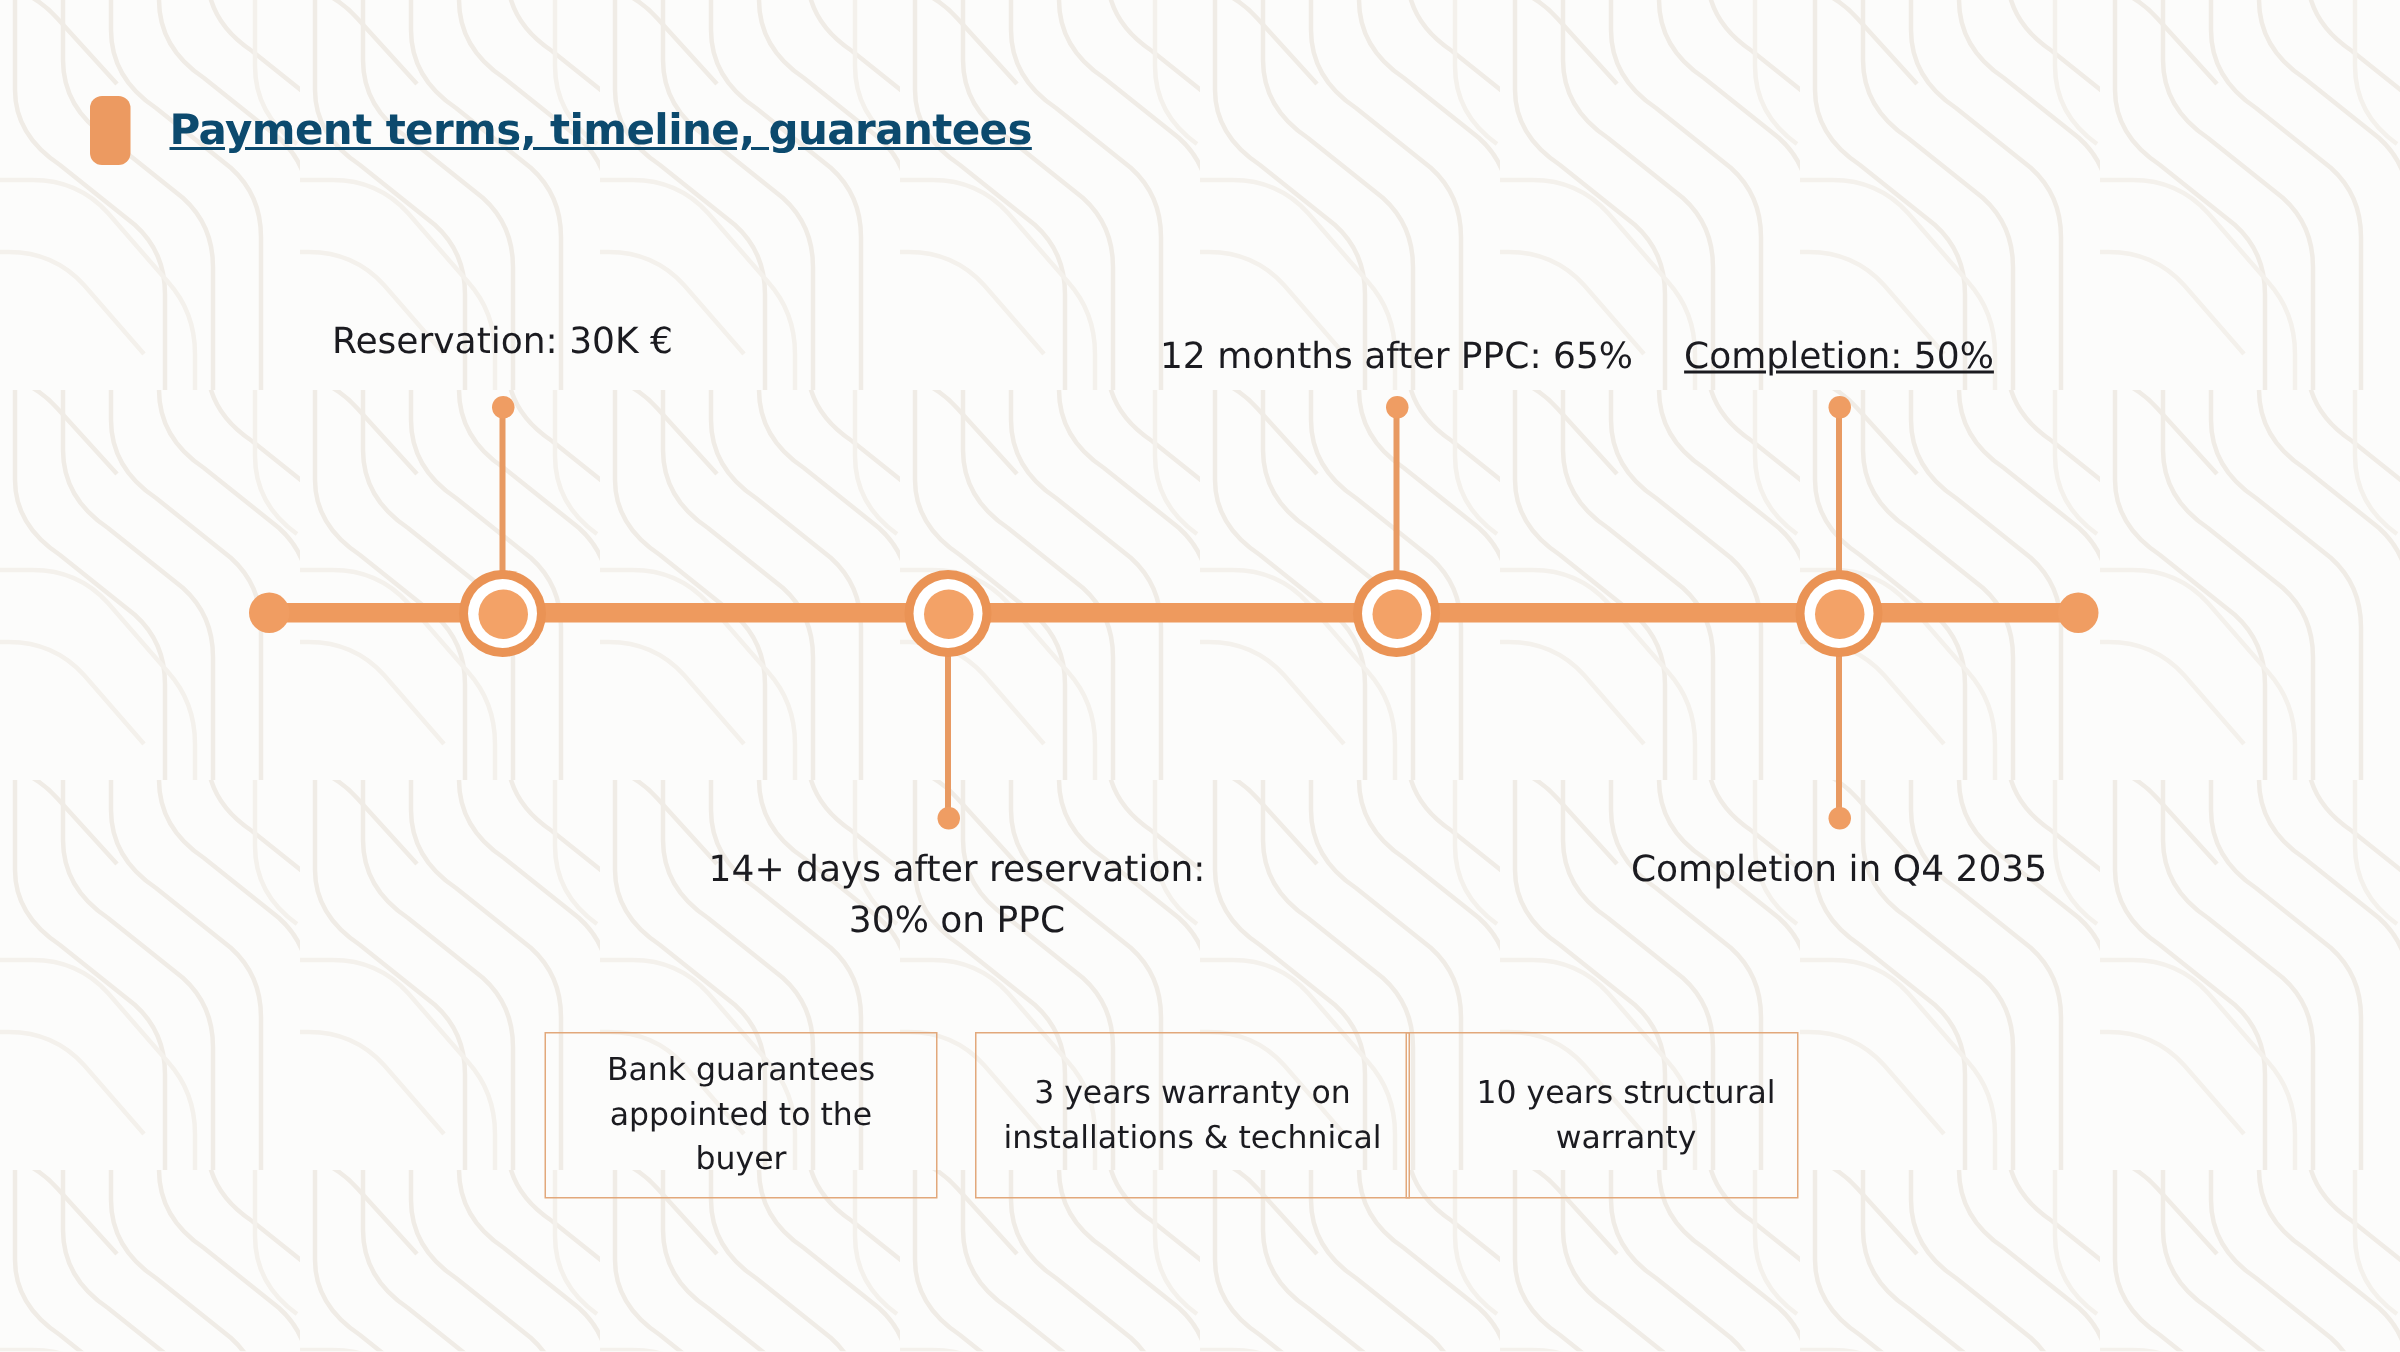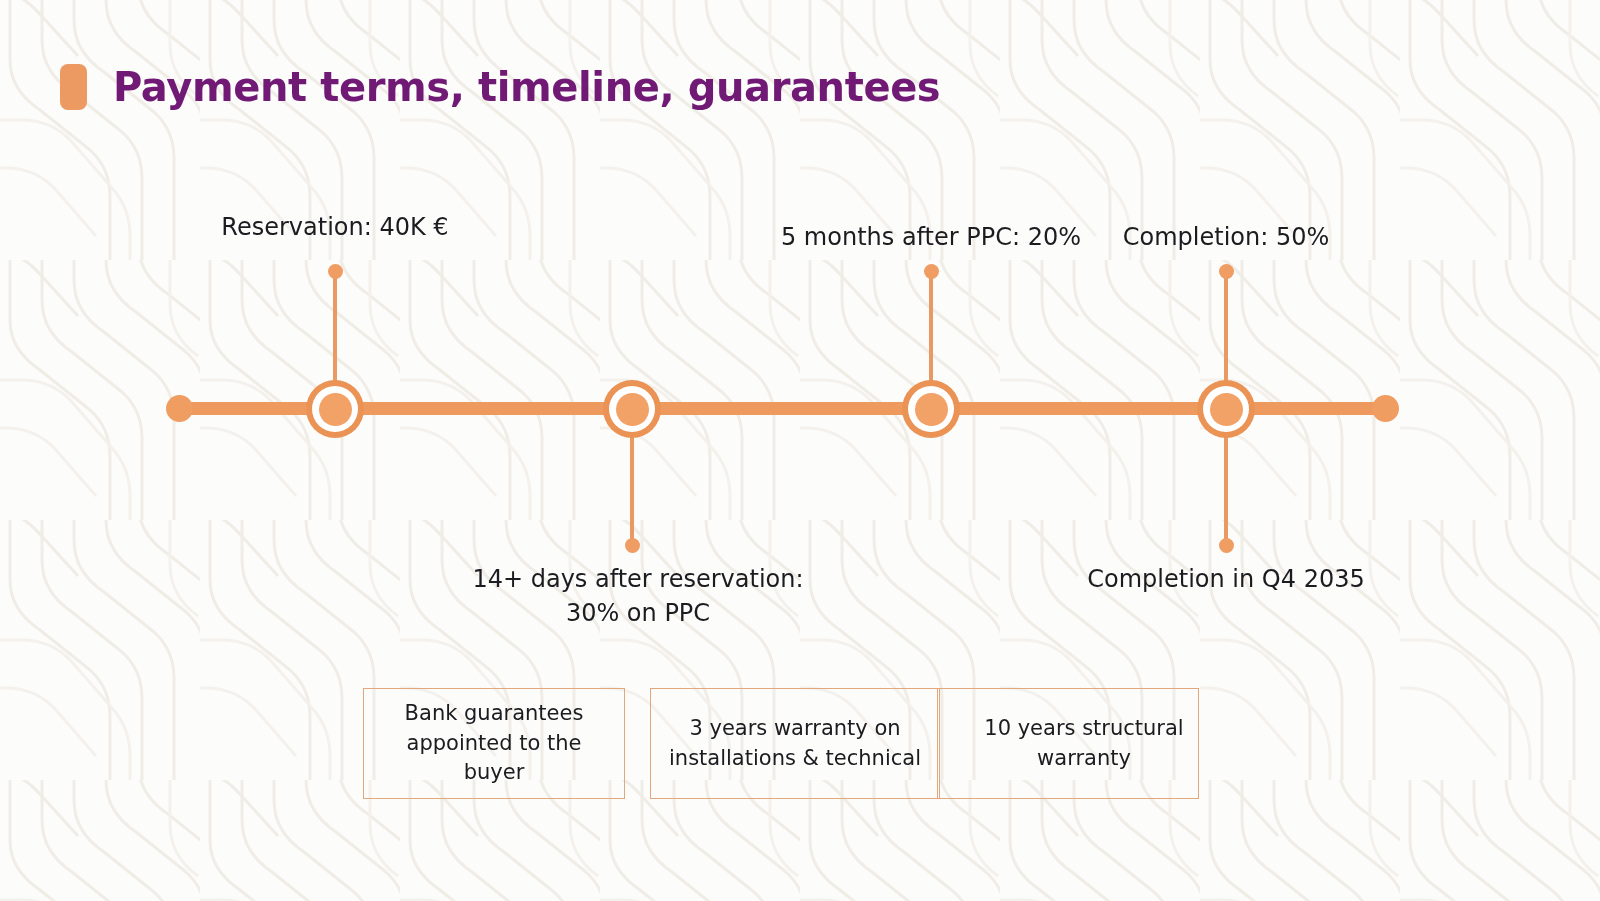--- a/index.html
+++ b/index.html
@@ -43,26 +43,27 @@
   .title-bullet {
     width: 27px;
     height: 46px;
     border-radius: 8px;
     background: #ec9a61;
     margin-right: 26px;
     flex: 0 0 auto;
   }
   .title-text {
     font-family: "DejaVu Sans", sans-serif;
-    font-size: 40px;
+    font-size: 28px;
     font-weight: bold;
     letter-spacing: -0.4px;
-    color: #701a75;
+    color: #0c4a6e;
     white-space: nowrap;
     line-height: 1;
+    text-decoration: underline;
   }
 
   
   .timeline-layer {
     position: absolute;
     inset: 0;
     z-index: 2;
   }
 
   .axis-bar {
@@ -246,25 +247,25 @@
       </div>
     </div>
 
     <div class="node" style="left:1226px; top:409px;">
       <div class="gap">
         <div class="core"></div>
       </div>
     </div>
   </div>
 
-  <div class="caption" style="left:135px; top:210px; width:400px;">Reservation: 40K €</div>
-
-  <div class="caption" style="left:731px; top:220px; width:400px;">5 months after PPC: 20%</div>
-
-  <div class="caption" style="left:1026px; top:220px; width:400px;">Completion: 50%</div>
+  <div class="caption" style="left:135px; top:210px; width:400px;">Reservation: 30K €</div>
+
+  <div class="caption" style="left:731px; top:220px; width:400px;">12 months after PPC: 65%</div>
+
+  <div class="caption" style="left:1026px; top:220px; width:400px;text-decoration:underline;">Completion: 50%</div>
 
   <div class="caption multi" style="left:428px; top:562px; width:420px;">
     <div>14+ days after reservation:</div>
     <div>30% on PPC</div>
   </div>
 
   <div class="caption" style="left:1026px; top:562px; width:400px;">Completion in Q4 2035</div>
 
   <div class="boxes">
     <div class="gbox b1">

